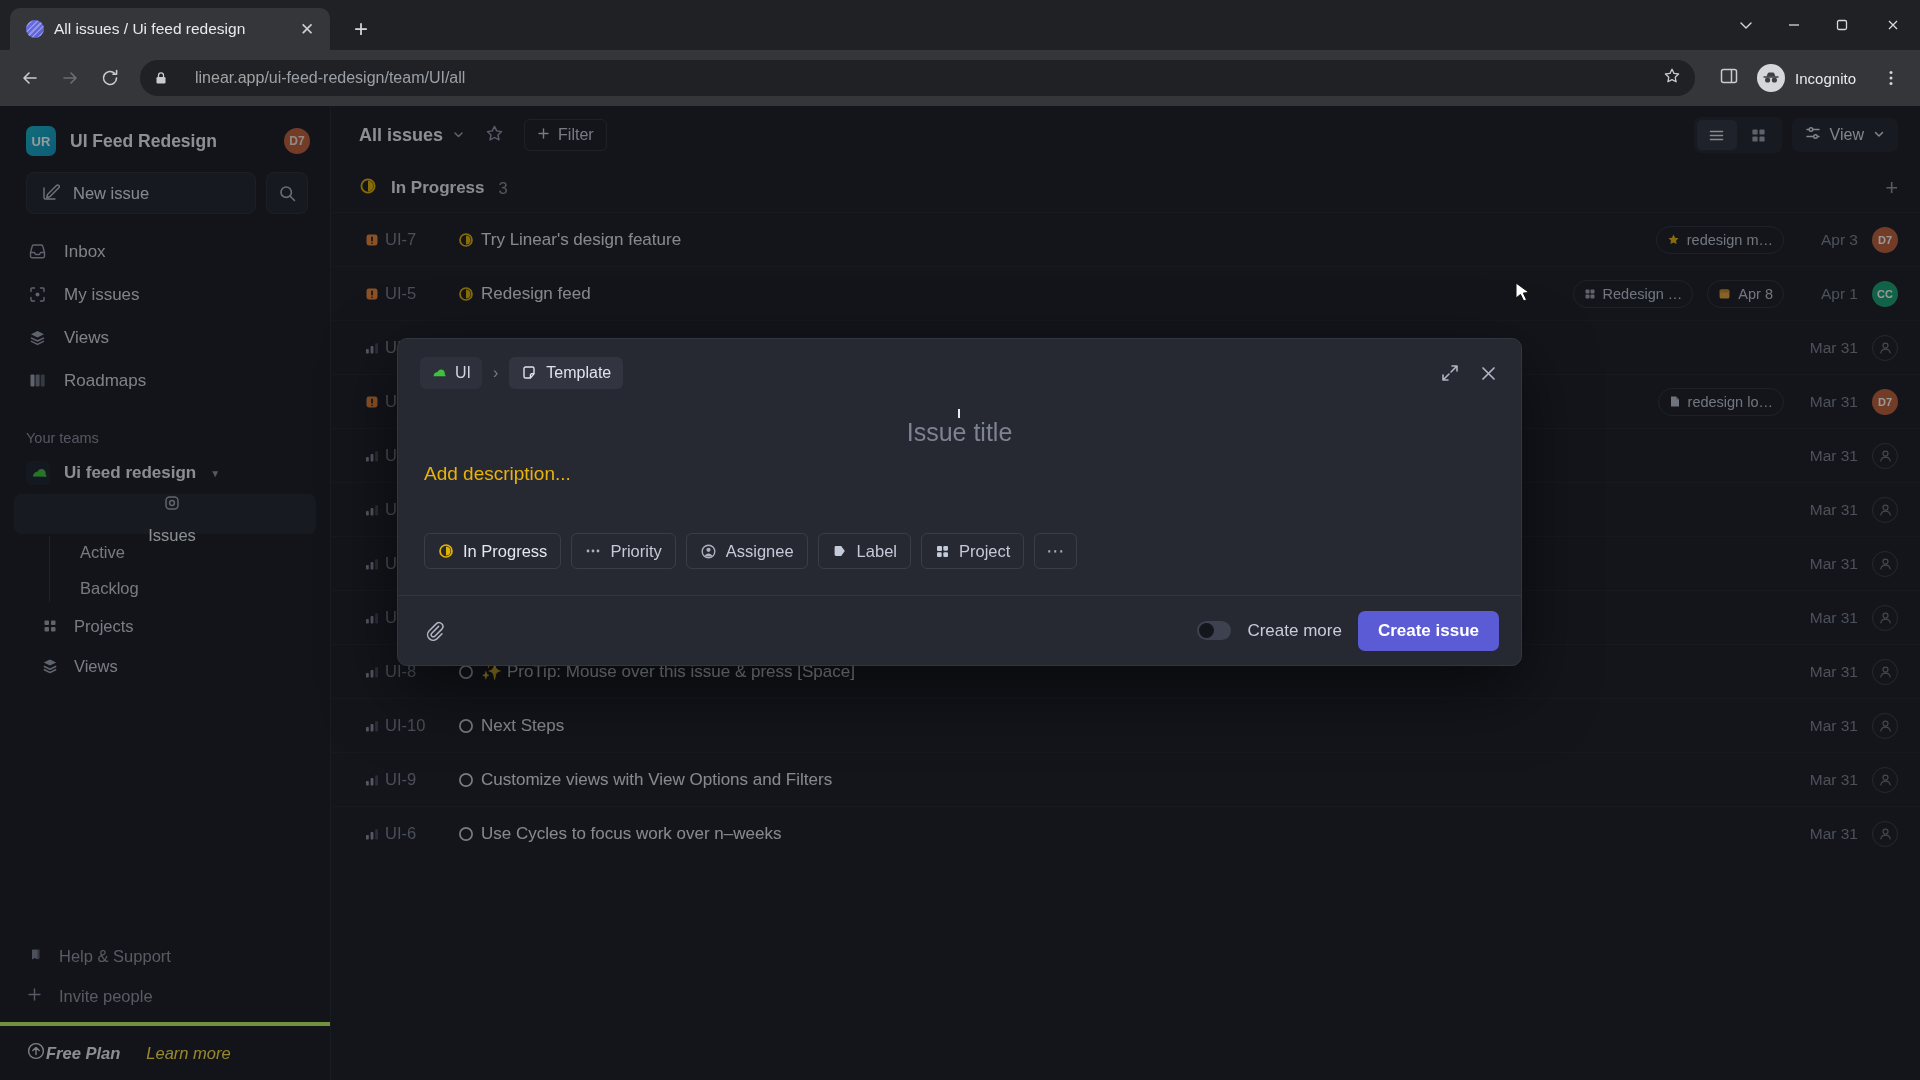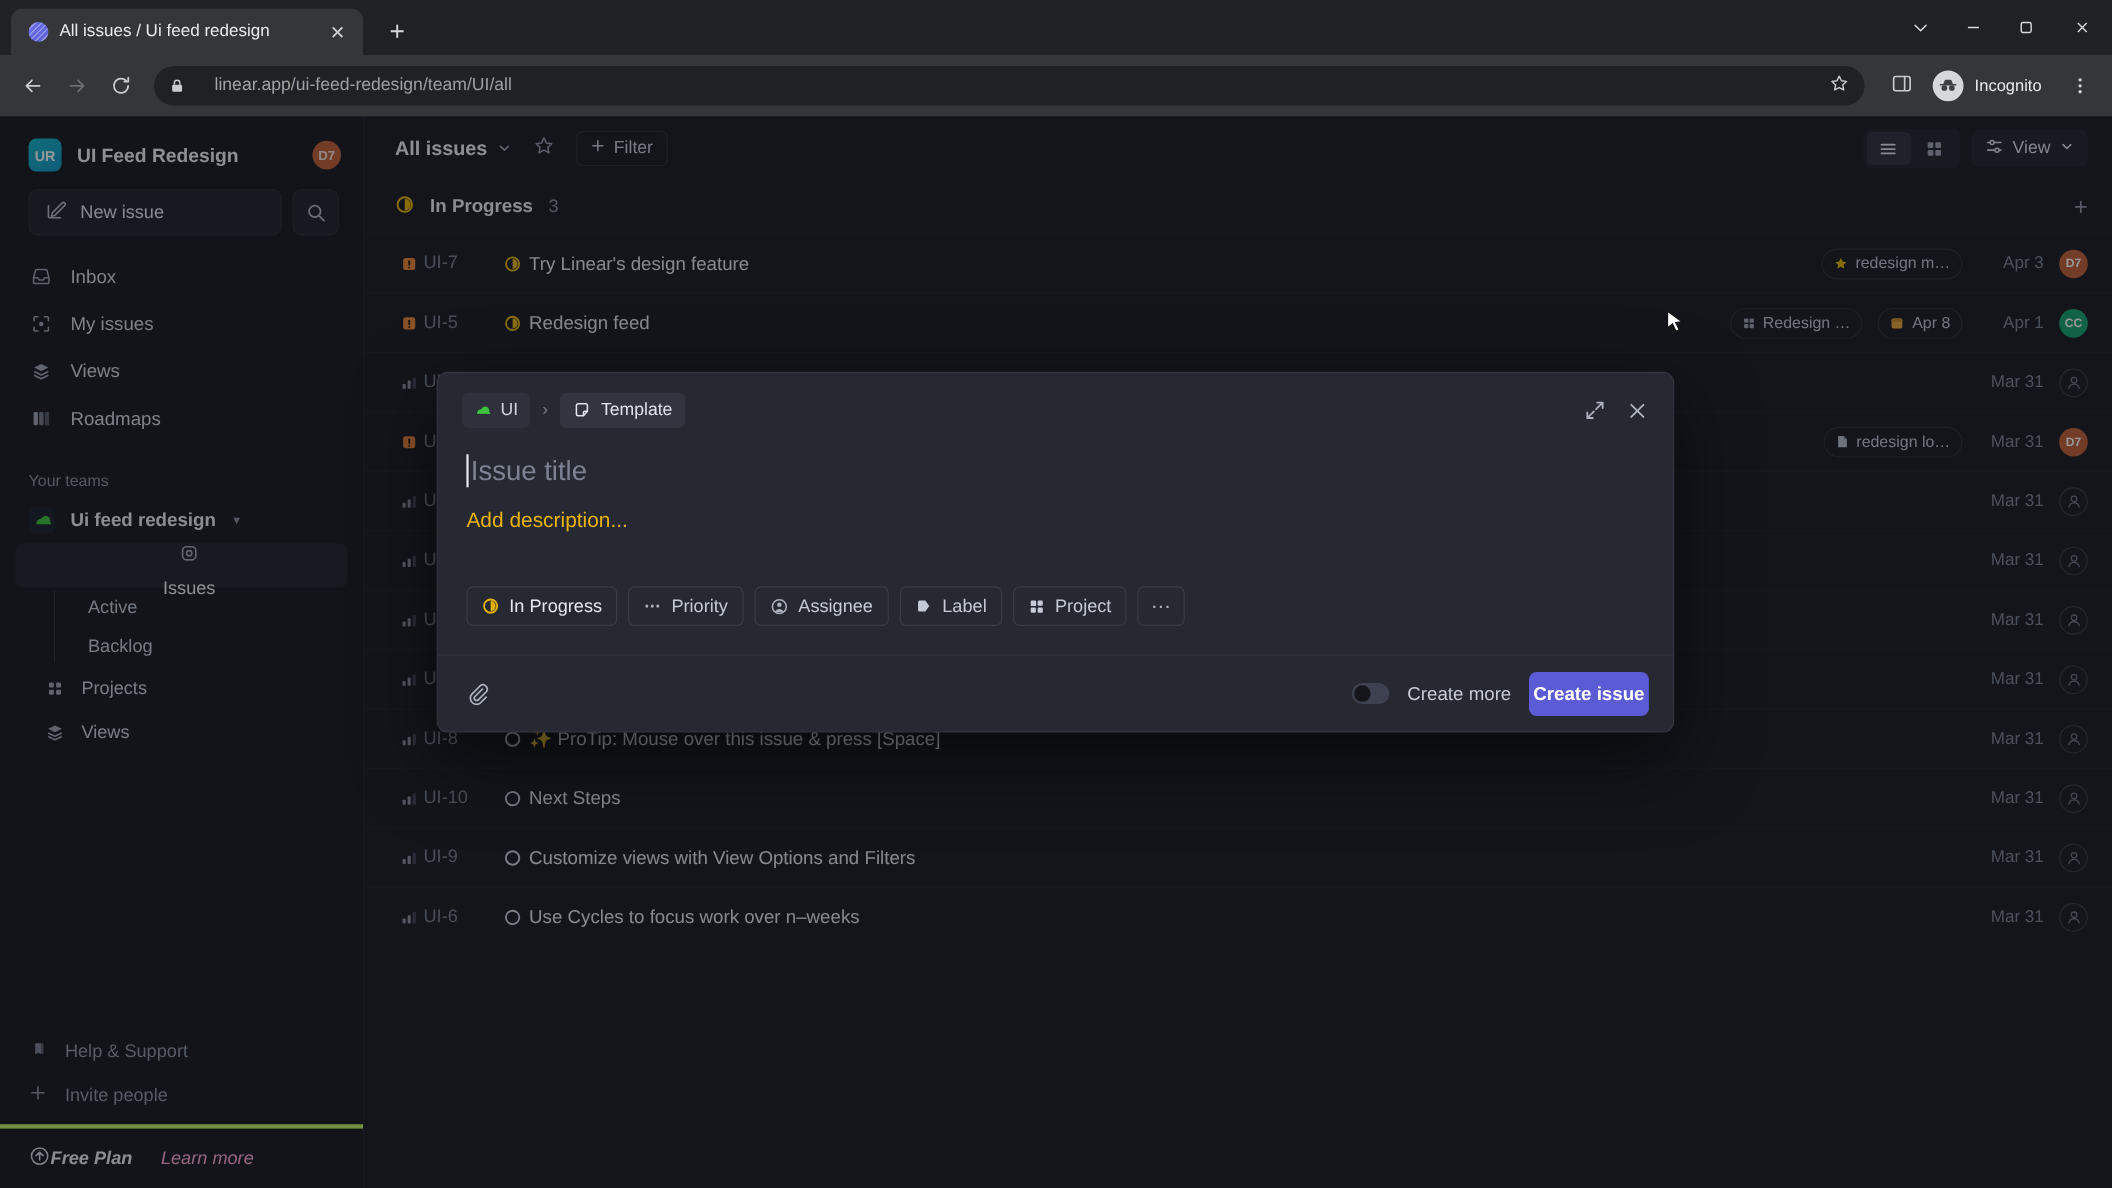--- a/index.html
+++ b/index.html
@@ -87,21 +87,21 @@
   .sub-item.active { background:#232530; color:#e9ecf3;flex-direction:column;}
   .sub-item .ico { width:20px; display:flex; align-items:center; justify-content:center; color:#9ea3b2; flex:none;}
   .sub-sub { padding-left:66px; height:36px; display:flex; align-items:center; color:#c5cad6; font-size:16.5px;}
   .tree-line { position:absolute; left:49px; top:44px; width:1px; height:66px; background:#2e313c;}
 
   .sidebar-spacer { flex:1; }
   .bottom-nav { padding: 0 14px 6px 14px;}
   .bottom-item { height:40px; display:flex; align-items:center; gap:16px; padding:0 12px; color:#8f95a4; font-size:16.5px;}
   .plan-bar { border-top:4px solid #bef264; height:58px; display:flex; align-items:center; gap:0; padding:0 26px;font-style:italic; }
   .plan-name { color:#e8eaf1; font-size:16.5px; font-weight:600;}
-  .plan-link { color:#f9a8d4; font-size:16.5px; margin-left:26px;}
+  .plan-link { color:#fde047; font-size:16.5px; margin-left:26px;}
 
   
   .main { flex:1; display:flex; flex-direction:column; background:#1b1d25; border-left:1px solid #242631; min-width:0; }
   .main-header { height:58px; display:flex; align-items:center; padding: 0 22px 0 28px; gap:14px; flex:none;}
   .view-title { color:#e9ecf3; font-size:18px; font-weight:600; display:flex; align-items:center; gap:9px;}
   .star-btn { color:#9298a8; padding:0 6px; }
   .filter-btn { display:flex; align-items:center; gap:8px; height:32px; padding:0 12px; border:1px solid #2e313d; border-radius:6px; color:#c7ccd9; font-size:16px;}
   .header-right { margin-left:auto; display:flex; align-items:center; gap:10px; }
   .seg { display:flex; background:#23252f; border-radius:7px; padding:3px; gap:2px;}
   .seg-btn { width:40px;height:30px;border-radius:5px;display:flex;align-items:center;justify-content:center;color:#9aa0b0;}
@@ -140,41 +140,41 @@
     display:flex; flex-direction:column;
   }
   .modal-top { display:flex; align-items:center; padding: 18px 22px 4px 22px; gap:8px;}
   .bc-team { display:flex;align-items:center;gap:9px;height:32px;padding:0 11px;border-radius:6px;background:#2e313b;color:#cfd4e0;font-size:16px;}
   .bc-sep { color:#767c8b; font-size:16px; padding:0 3px;}
   .bc-template { display:flex;align-items:center;gap:9px;height:32px;padding:0 12px;border-radius:6px;background:#32353f;color:#dfe3ec;font-size:16px;}
   .modal-top-right { margin-left:auto; display:flex; align-items:center; gap:18px; }
   .m-icon { color:#aeb4c2; display:flex; }
   .title-input {
     margin: 16px 26px 0 26px; color:#7d8392; font-size:25px; position:relative;
-    display:flex; align-items:center; height:38px;
+    display:flex; align-items:center; height:38px;flex-direction:column;
   }
   .caret-bar { width:2px; height:30px; background:#e6e9f0; margin-right:2px; }
   .desc-input { margin: 16px 26px 0 26px; color:#eab308; font-size:19px; height:30px;}
   .prop-row { display:flex; gap:10px; padding: 40px 26px 0 26px; flex-wrap:wrap;}
   .prop {
     display:flex; align-items:center; gap:9px; height:36px; padding:0 13px;
     border:1px solid #3a3d48; border-radius:6px; color:#c4cad8; font-size:16.5px;
   }
   .prop.status { color:#e3e7ef; }
   .prop.dots { padding:0 11px; color:#aab0be; font-size:18px; letter-spacing:1px;}
   .modal-footer {
     margin-top:26px; border-top:1px solid #33353f; height:70px;
     display:flex; align-items:center; padding: 0 22px 0 26px; gap:16px;
   }
   .attach { color:#b0b6c4; display:flex; }
   .footer-right { margin-left:auto; display:flex; align-items:center; gap:16px;}
   .toggle { width:34px;height:19px;border-radius:10px;background:#3e4150; display:flex; align-items:center; padding:2px;}
   .toggle .knob { width:15px;height:15px;border-radius:50%;background:#15161c;}
   .toggle-label { color:#c7ccd9; font-size:17px;}
-  .create-btn { height:40px; padding:0 4px; background:#5b5bd6; border-radius:7px; color:#fff; font-size:17px; font-weight:600; display:flex; align-items:center;}
+  .create-btn { height:40px; padding:0 20px; background:#5b5bd6; border-radius:7px; color:#fff; font-size:17px; font-weight:600; display:flex; align-items:center;}
 
   .cursor { position:absolute; left:1515px; top:176px; width:16px; height:22px; pointer-events:none;}
 </style>
 </head>
 <body>
 
 <div class="browser">
 
   <div class="tabstrip">
     <div class="tab">

